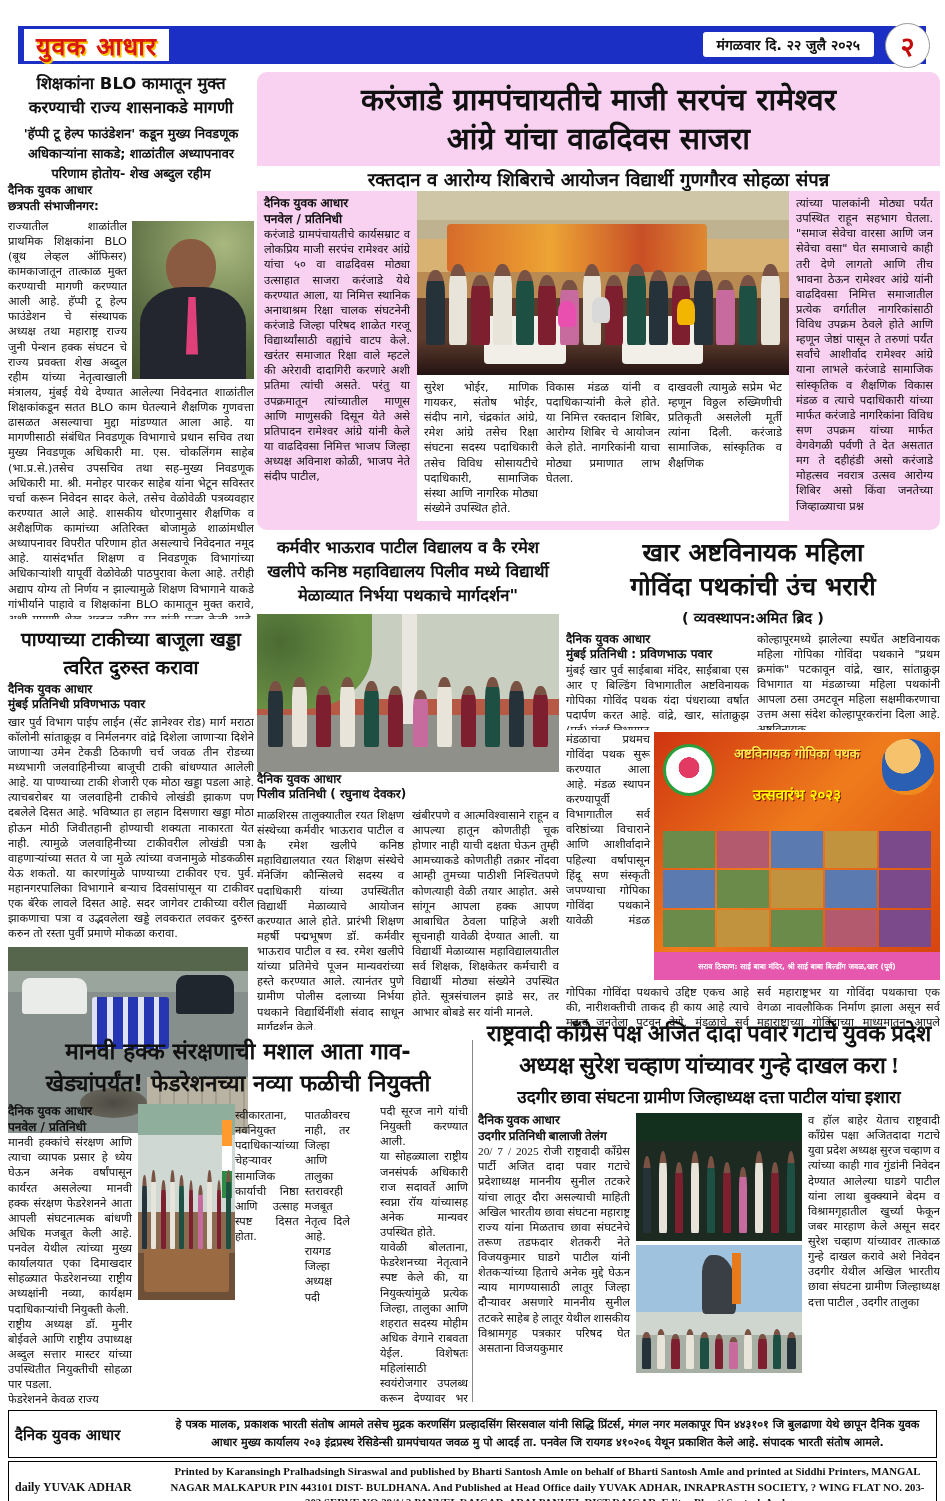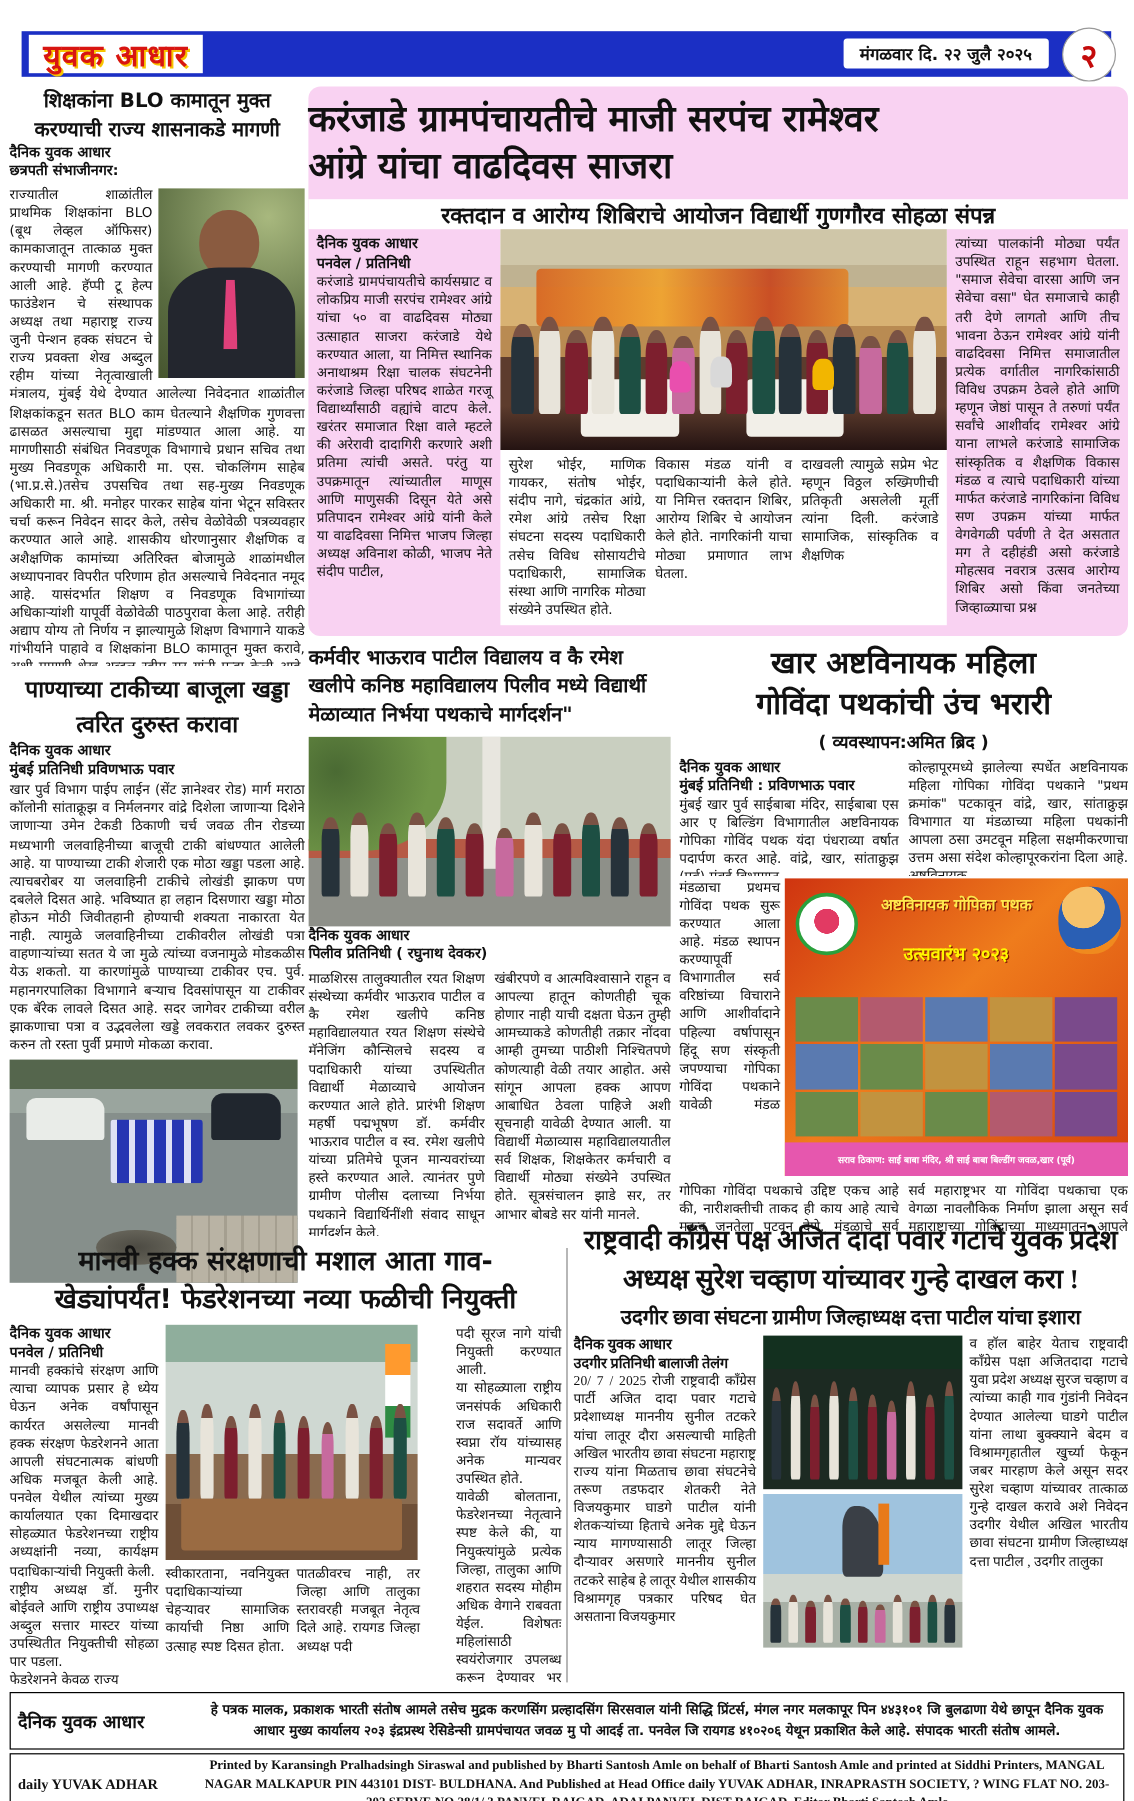--- a/index.html
+++ b/index.html
@@ -52,42 +52,42 @@
   .auto{position:absolute;right:6%;top:15%;width:24%;height:21%;background:#20262e;border-radius:10px 12px 3px 3px;}
   .barricade{position:absolute;left:35%;top:27%;width:32%;height:28%;background:#2636b2;
       border-radius:3px;background-image:repeating-linear-gradient(90deg,rgba(255,255,255,.85) 0 7%,transparent 7% 20%);}
   .tiles{position:absolute;right:0;bottom:0;width:42%;height:30%;
       background:repeating-linear-gradient(90deg,#b9b3a4 0 12px,#a59f90 12px 14px),
                  repeating-linear-gradient(0deg,transparent 0 8px,#a59f90 8px 9px);}
   .pothole{position:absolute;left:30%;bottom:8%;width:28%;height:16%;border-radius:50%;
       background:radial-gradient(#4c4a42,#6f6d62);}
   
   .main-art{position:absolute;left:257px;top:72px;width:683px;height:458px;background:#f9d2f2;border-radius:10px;}
-  .main-head{font-size:30px;font-weight:bold;text-align:left;line-height:1.3;padding-top:8px;}
+  .main-head{font-size:30px;font-weight:bold;text-align:center;line-height:1.3;padding-top:8px;}
   .main-sub{background:#fff;font-size:18.5px;font-weight:bold;text-align:center;padding:0 0;margin-top:8px;}
   .main-row{display:flex;height:330px;}
   .pcol{padding:5px 7px;}
   .pcol-left{width:146px;}
   .pcenter{width:372px;background:#fff;display:flex;flex-direction:column;}
   .photo-main{height:222px;background:linear-gradient(180deg,#cfc6a8 0 16%,#bfb291 16% 26%,
       #d8b273 26% 44%,#b98b52 44% 58%,#5d3c2d 58% 80%,#241312 100%);}
   .banner{position:absolute;left:8%;top:18%;width:70%;height:26%;border-radius:4px;
       background:linear-gradient(90deg,#d8641f,#f0a22c 40%,#c8441c 75%,#e08428);opacity:.9;}
   .table1{position:absolute;left:18%;bottom:6%;width:22%;height:26%;background:#f2efe8;border-radius:4px;}
   .table2{position:absolute;left:55%;bottom:6%;width:22%;height:26%;background:#f2efe8;border-radius:4px;}
   .bq1,.bq2,.bq3{position:absolute;width:18px;height:26px;border-radius:40% 40% 20% 20%;}
   .bq1{left:38%;bottom:26%;background:#e94fae;}
   .bq2{left:47%;bottom:28%;background:#d9d9d9;}
   .bq3{left:70%;bottom:27%;background:#f2b600;}
   .pcenter-cols{flex:1;display:flex;gap:8px;padding:5px 7px;}
   .pcenter-cols>div{flex:1;}
   .pcol-right{flex:1;}
   
   .pilev{position:absolute;left:257px;top:536px;width:302px;height:494px;overflow:hidden;}
-  .pilev-head{font-size:16.5px;font-weight:bold;line-height:1.45;}
+  .pilev-head{font-size:16.5px;font-weight:bold;text-align:center;line-height:1.45;}
   .photo-pilev{width:302px;height:158px;margin-top:6px;
       background:linear-gradient(180deg,#c9cfc0 0 54%,#b65a45 54% 64%,#8e9089 64% 100%);}
   .trees{position:absolute;left:0;top:0;width:38%;height:60%;
       background:radial-gradient(circle at 20% 30%,#4a6a33,#6f9547 70%);border-radius:0 0 60% 0;}
   .pillar{position:absolute;left:48%;top:0;width:5%;height:70%;background:#e8e6df;}
   .pilev-cols{display:flex;gap:8px;margin-top:5px;}
   .pilev-cols>div{flex:1;}
   .khar{position:absolute;left:566px;top:536px;width:374px;height:494px;overflow:hidden;}
   .khar-head{font-size:25px;font-weight:bold;text-align:center;line-height:1.35;}
   .khar-mgmt{font-size:14.5px;font-weight:bold;text-align:center;margin-top:3px;}
@@ -114,21 +114,21 @@
   .poster-strip{position:absolute;left:0;bottom:0;width:100%;height:11%;background:#e657ae;color:#fff;
       font-size:7.5px;font-weight:bold;display:flex;align-items:center;justify-content:center;white-space:nowrap;}
   .khar-bottom{display:flex;gap:8px;margin-top:5px;}
   .khar-bottom>div{flex:1;}
   
   .vrule{position:absolute;left:472px;top:1040px;width:1px;height:362px;background:#888;}
   .federation{position:absolute;left:8px;top:1036px;width:460px;height:370px;overflow:hidden;}
   .fed-head{font-size:22.5px;font-weight:bold;text-align:center;line-height:1.4;}
   .fed-row{display:flex;gap:6px;margin-top:5px;}
   .fed-colA{width:124px;}
-  .fed-center{width:212px;display:flex;flex-direction:column;}
+  .fed-center{width:212px;display:flex;}
   .photo-office{width:210px;height:196px;
       background:linear-gradient(180deg,#8fae9c 0 16%,#cfd8d2 16% 55%,#8a6b4f 55% 76%,#6e4f37 76% 100%);}
   .flag{position:absolute;right:3%;top:8%;width:10%;height:40%;
       background:linear-gradient(180deg,#ff9a2e 0 33%,#fff 33% 66%,#2e8b43 66%);}
   .desk{position:absolute;left:6%;bottom:4%;width:88%;height:22%;background:#9a6b42;border-radius:3px;}
   .fed-center-cols{flex:1;display:flex;gap:6px;margin-top:4px;}
   .fed-center-cols>div{flex:1;}
   .fed-colB{flex:1;margin-left:24px;}
   .udgir{position:absolute;left:478px;top:1018px;width:462px;height:370px;overflow:hidden;font-family:Liberation Serif, serif;}
   .udg-head{font-size:22.5px;font-weight:bold;text-align:center;line-height:1.4;}
@@ -163,20 +163,21 @@
       <span class="logo-text">युवक आधार</span>
     </div>
     <div class="date-box">मंगळवार दि. २२ जुलै २०२५</div>
     <div class="page-circle">२</div>
   </div>
 
   <div class="left-col">
     <div>
       <div class="blo-head pre">शिक्षकांना BLO कामातून मुक्त
 करण्याची राज्य शासनाकडे मागणी</div>
+      <div class="blo-sub">'हॅप्पी टू हेल्प फाउंडेशन' कडून मुख्य निवडणूक अधिकाऱ्यांना साकडे; शाळांतील अध्यापनावर परिणाम होतोय- शेख अब्दुल रहीम</div>
       <div class="byline">दैनिक युवक आधार</div>
       <div class="byline">छत्रपती संभाजीनगर:</div>
       <div class="blo-body bodytext">
         <span class="photo photo-portrait">
           <span class="head"></span>
             <span class="suit"></span>
             <span class="tie"></span>
         </span>
         <span>राज्यातील शाळांतील प्राथमिक शिक्षकांना BLO (बूथ लेव्हल ऑफिसर) कामकाजातून तात्काळ मुक्त करण्याची मागणी करण्यात आली आहे. हॅप्पी टू हेल्प फाउंडेशन चे संस्थापक अध्यक्ष तथा महाराष्ट्र राज्य जुनी पेन्शन हक्क संघटन चे राज्य प्रवक्ता शेख अब्दुल रहीम यांच्या नेतृत्वाखाली मंत्रालय, मुंबई येथे देण्यात आलेल्या निवेदनात शाळांतील शिक्षकांकडून सतत</span>
         <span>BLO काम घेतल्याने शैक्षणिक गुणवत्ता ढासळत असल्याचा मुद्दा मांडण्यात आला आहे. या मागणीसाठी संबंधित निवडणूक विभागाचे प्रधान सचिव तथा मुख्य निवडणूक अधिकारी मा. एस. चोकलिंगम साहेब (भा.प्र.से.)तसेच उपसचिव तथा सह-मुख्य निवडणूक अधिकारी मा. श्री. मनोहर पारकर साहेब यांना भेटून सविस्तर चर्चा करून निवेदन सादर केले, तसेच वेळोवेळी पत्रव्यवहार करण्यात आले आहे. शासकीय धोरणानुसार शैक्षणिक व अशैक्षणिक कामांच्या अतिरिक्त बोजामुळे शाळांमधील अध्यापनावर विपरीत परिणाम होत असल्याचे निवेदनात नमूद आहे.</span>

